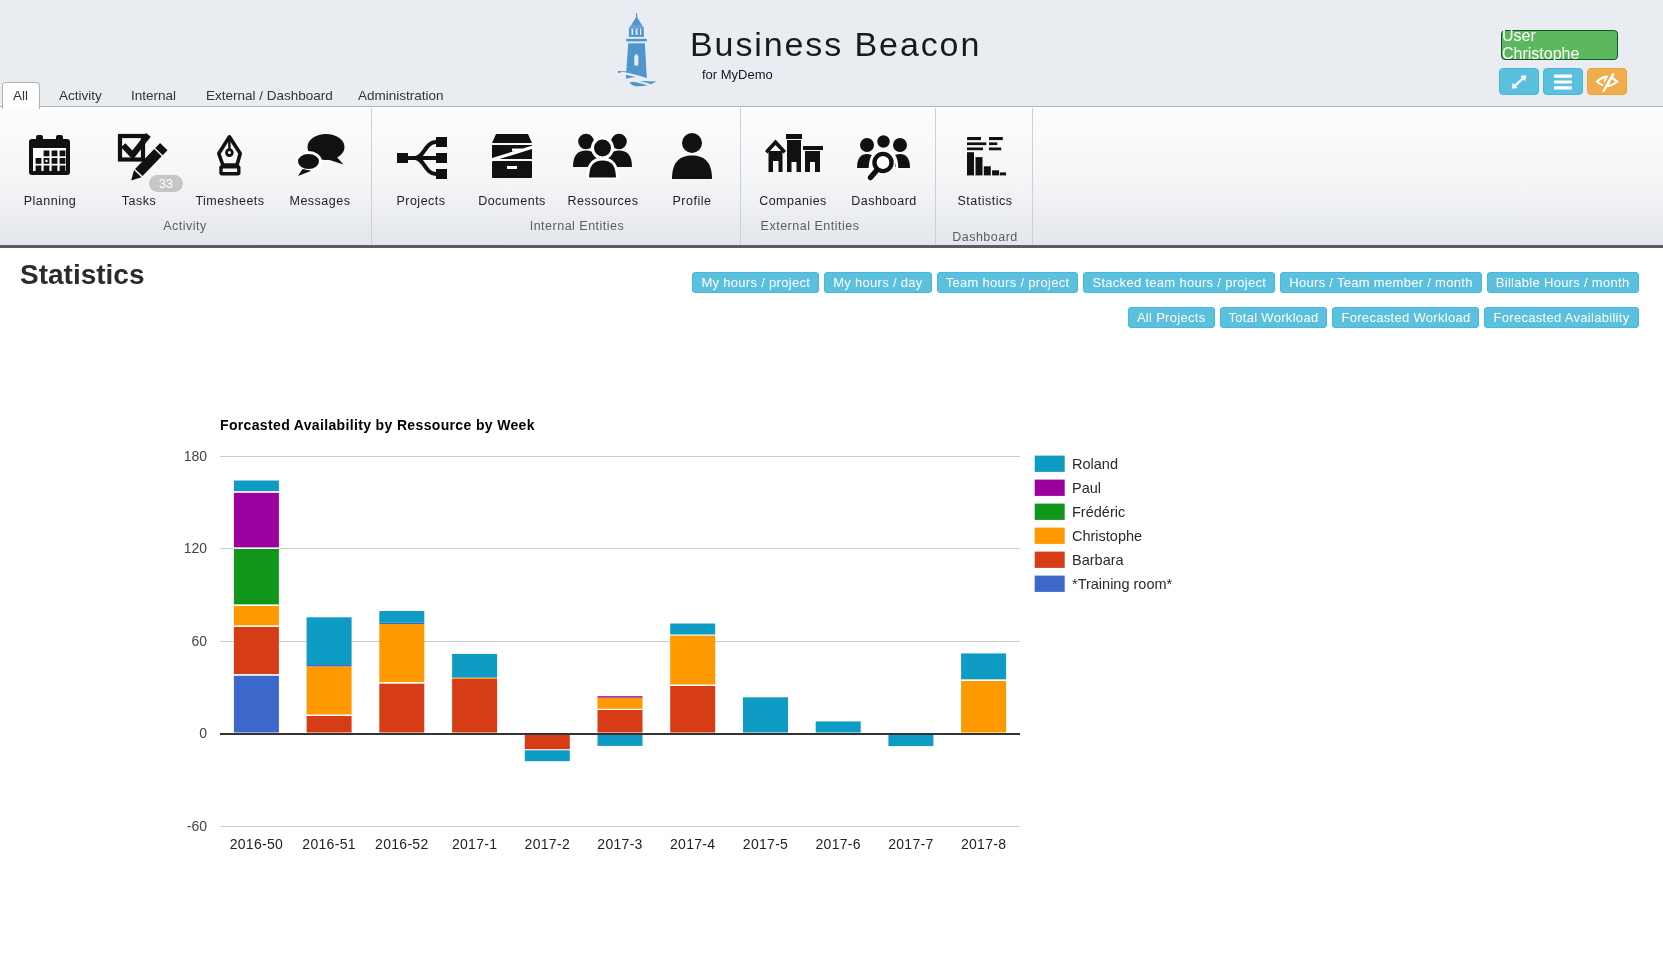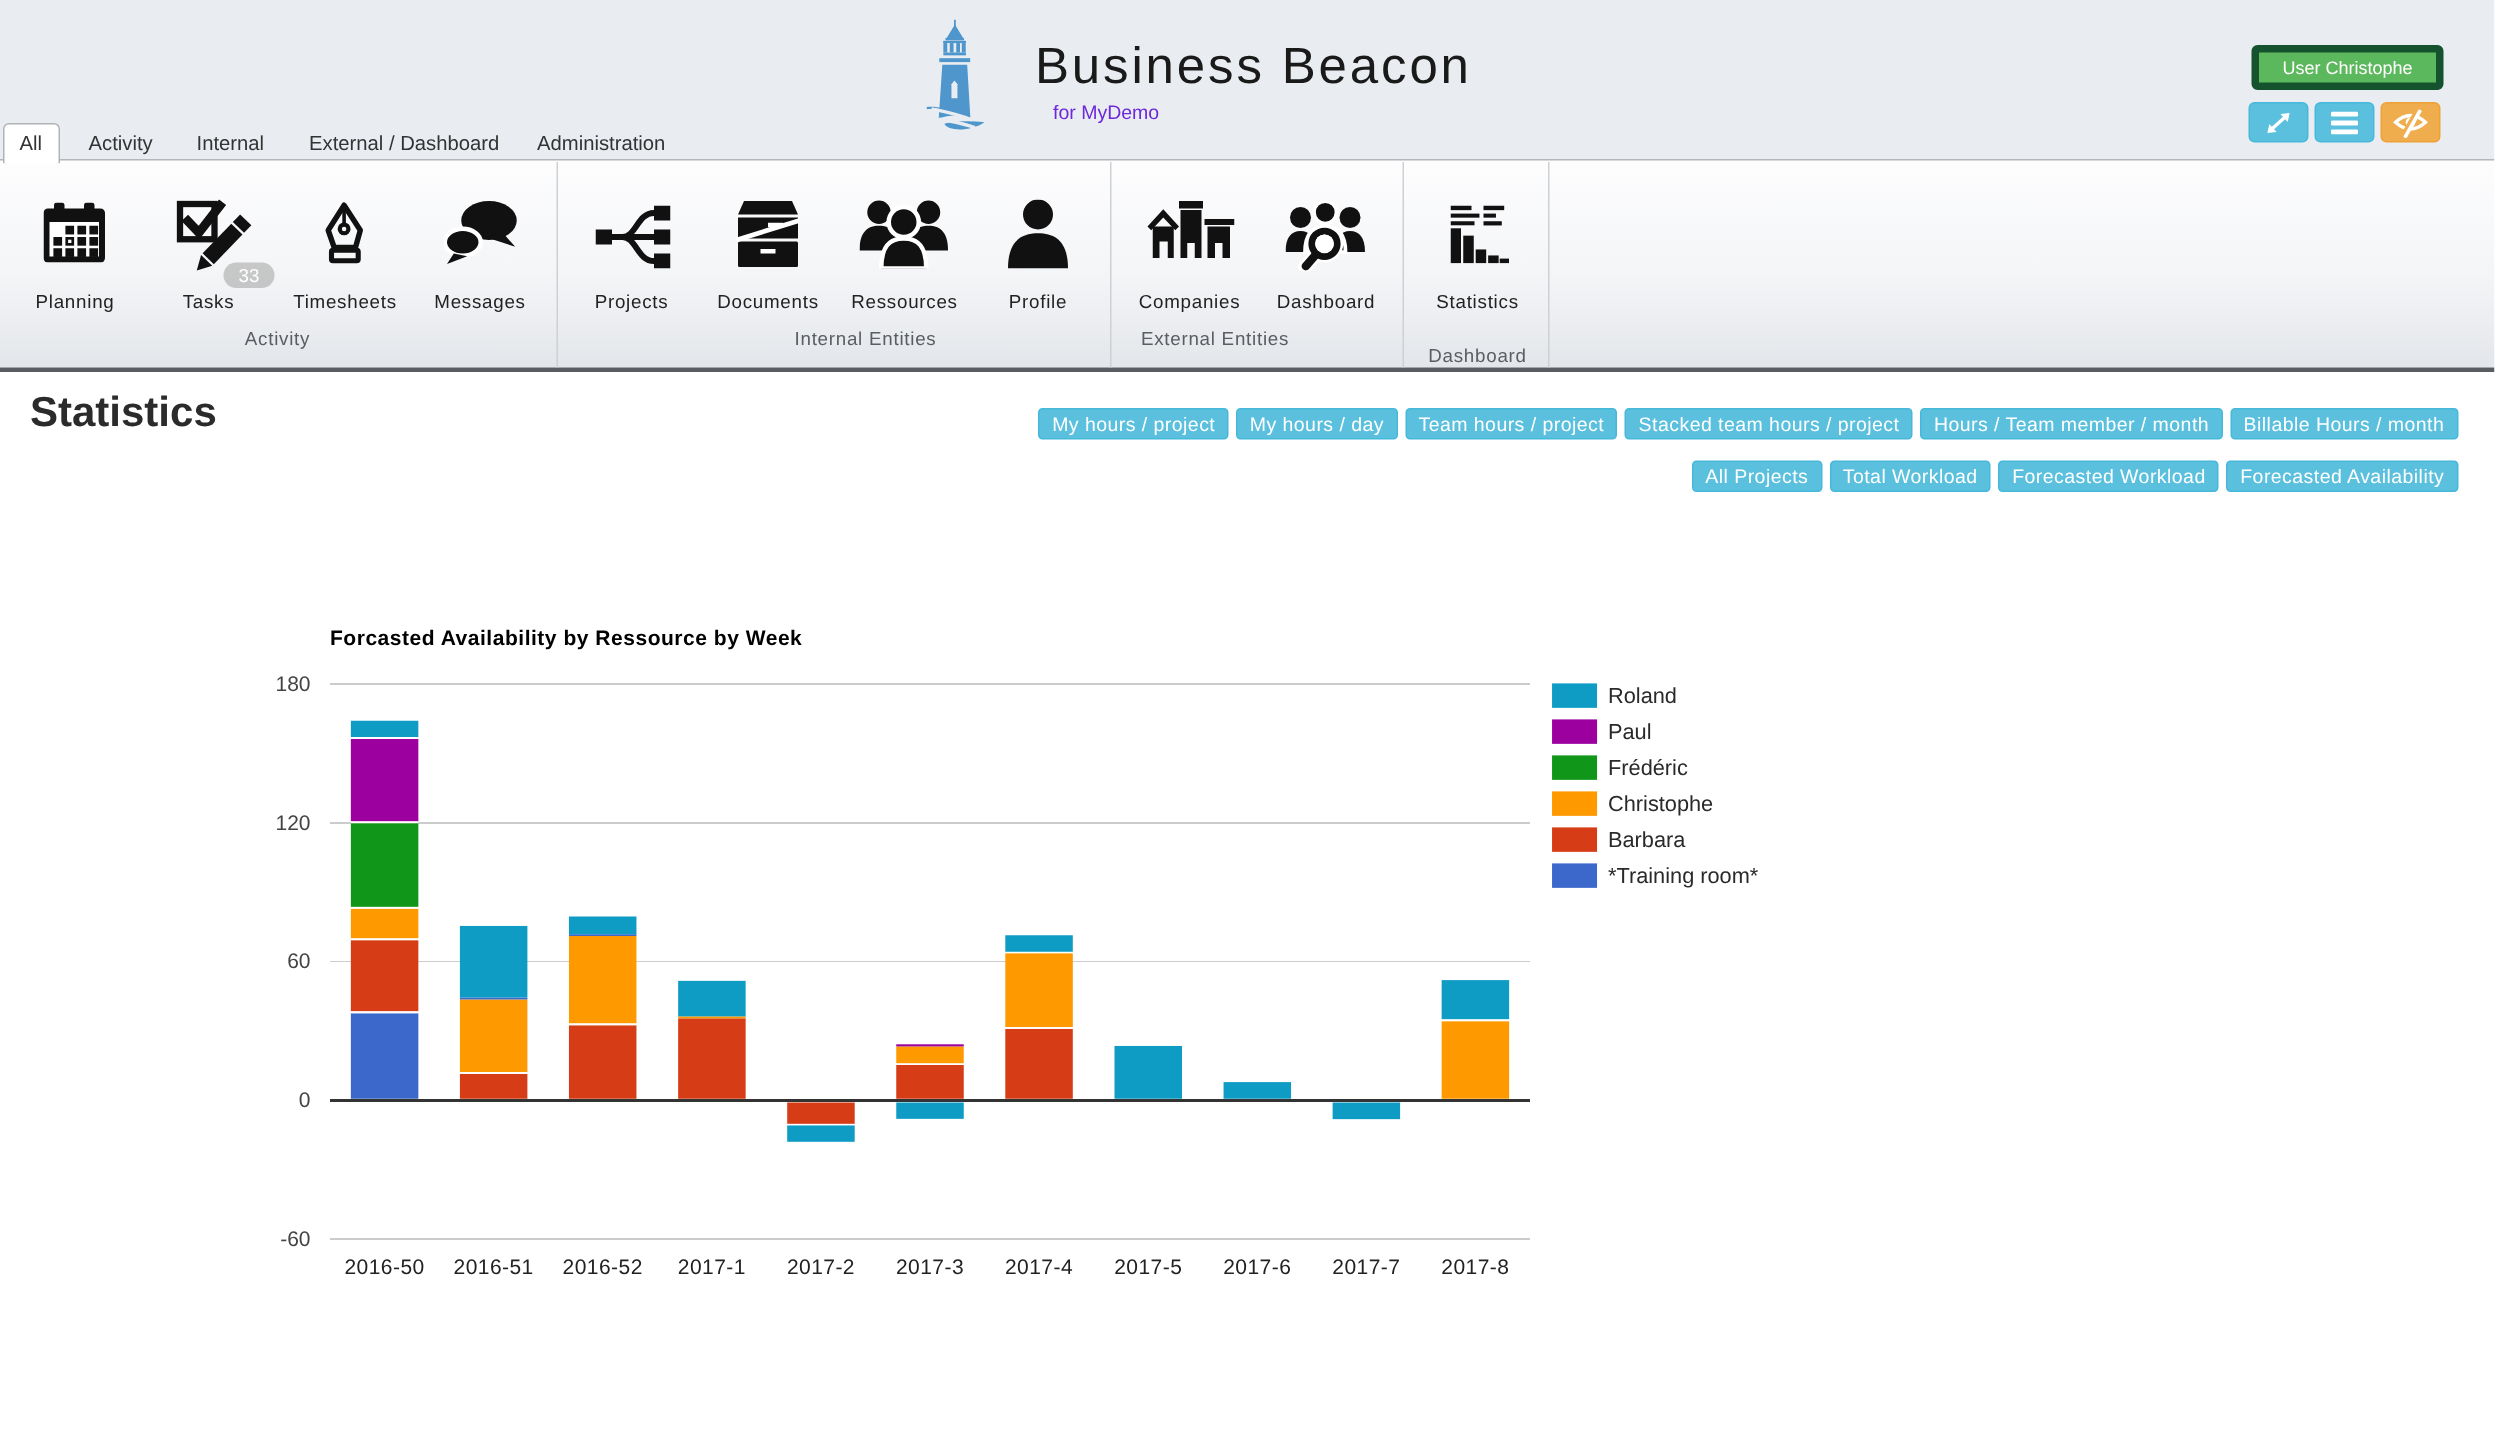--- a/index.html
+++ b/index.html
@@ -6,21 +6,21 @@
 body{font-family:"Liberation Sans",sans-serif;background:#fff;}
 .page{position:relative;width:1663px;height:961px;overflow:hidden;background:#fff;}
 .abs{position:absolute;}
 .hdrbg{left:0;top:0;width:1663px;height:107px;background:#e9edf2;}
 .ribbon{left:0;top:106px;width:1663px;height:138px;background:linear-gradient(#fdfdfe,#f4f5f7 55%,#e3e6ea);border-top:1px solid #b3b6ba;border-bottom:3px solid #595c60;box-sizing:content-box;}
 .vsep{top:108px;height:137px;width:1px;background:#cdd0d4;}
 .tabAll{left:2px;top:82px;width:36px;height:26px;background:#fff;border:1px solid #b0b3b6;border-bottom:none;border-radius:4px 4px 0 0;z-index:5;}
 .tabtxt{font-size:13.5px;color:#333;line-height:1;white-space:nowrap;}
 .iconlbl{font-size:12.5px;color:#222;line-height:1;white-space:nowrap;transform:translateX(-50%);letter-spacing:0.5px;}
 .gcap{font-size:12.5px;color:#5a5d61;line-height:1;white-space:nowrap;transform:translateX(-50%);letter-spacing:0.5px;}
-.btn-green{left:1501px;top:30px;width:128px;height:30px;background:#5cb85c;border:5px solid #14532d;border-radius:4px;color:#fff;font-size:12px;display:flex;align-items:center;justify-content:center;box-sizing:border-box;}
+.btn-green{left:1501px;top:30px;width:117px;height:30px;background:#5cb85c;border:1px solid #14532d;border-radius:4px;color:#fff;font-size:16px;display:flex;align-items:center;justify-content:center;box-sizing:border-box;}
 .sqbtn{top:68px;width:40px;height:27px;border-radius:4px;box-sizing:border-box;display:flex;align-items:center;justify-content:center;}
 .sqblue{background:#5bc0de;border:1px solid #46b8da;}
 .sqorange{background:#f0ad4e;border:1px solid #eea236;}
 .h1{left:20px;top:261px;font-size:28px;font-weight:bold;color:#2b2b2b;line-height:1;letter-spacing:0px;}
 .btnrow{display:flex;gap:5px;}
 .bbtn{background:#5bc0de;border:1px solid #46b8da;border-radius:3px;color:#fff;font-size:13px;line-height:1;padding:3px 8px 4px 8px;white-space:nowrap;height:21px;box-sizing:border-box;display:flex;align-items:center;letter-spacing:0.3px;}
 .r2 .bbtn{height:21px;}
 </style>
 </head>
 <body>
@@ -42,21 +42,21 @@
       <rect x="16.2" y="28.8" width="20.6" height="2.6"></rect>
       <path d="M18.2,33.2 L34.8,33.2 L36.9,68.5 C29,66 22,66.8 15.8,69 Z"></path>
       <path d="M7.8,61.3 C11.5,60.8 15,61.2 18.5,62.3 L18.3,64 C14,62.8 10.3,62.5 7.9,62.8 Z"></path>
       <path d="M19.5,72.5 C28,70.3 38,70.8 46.3,71.5 C40,76 29,77.5 23.2,75.4 C21,74.5 20,73.5 19.5,72.5 Z"></path>
     </g>
     <path d="M24.3,55.5 L24.3,46.2 L26.3,43.7 L28.3,46.2 L28.3,55.5 Z" fill="#e9edf2"></path>
     <path d="M11,62.5 C20,64.5 30,66.5 38,70" stroke="#e9edf2" stroke-width="2.2" fill="none"></path>
     <path d="M16,69.5 C24,70.5 32,72.5 40,75" stroke="#e9edf2" stroke-width="2.2" fill="none"></path>
   </svg>
   <div class="abs" style="left:690px;top:27px;font-size:34px;color:#1a1a1a;line-height:1;letter-spacing:1.9px;">Business Beacon</div>
-  <div class="abs" style="left:702px;top:68px;font-size:13px;color:#6d28d9;line-height:1;">for MyDemo</div>
+  <div class="abs" style="left:702px;top:68px;font-size:13px;color:#0f172a;line-height:1;">for MyDemo</div>
 
   <div class="abs btn-green">User Christophe</div>
   <div class="abs sqbtn sqblue" style="left:1499px;">
     <svg width="24" height="20" viewBox="0 0 24 20">
       <g transform="translate(12,10) rotate(-42)">
         <rect x="-6.5" y="-1.1" width="13" height="2.2" fill="#fff"></rect>
         <path d="M-10,0 L-5,-3.6 L-5,3.6 Z" fill="#fff"></path>
         <path d="M10,0 L5,-3.6 L5,3.6 Z" fill="#fff"></path>
       </g>
     </svg>

